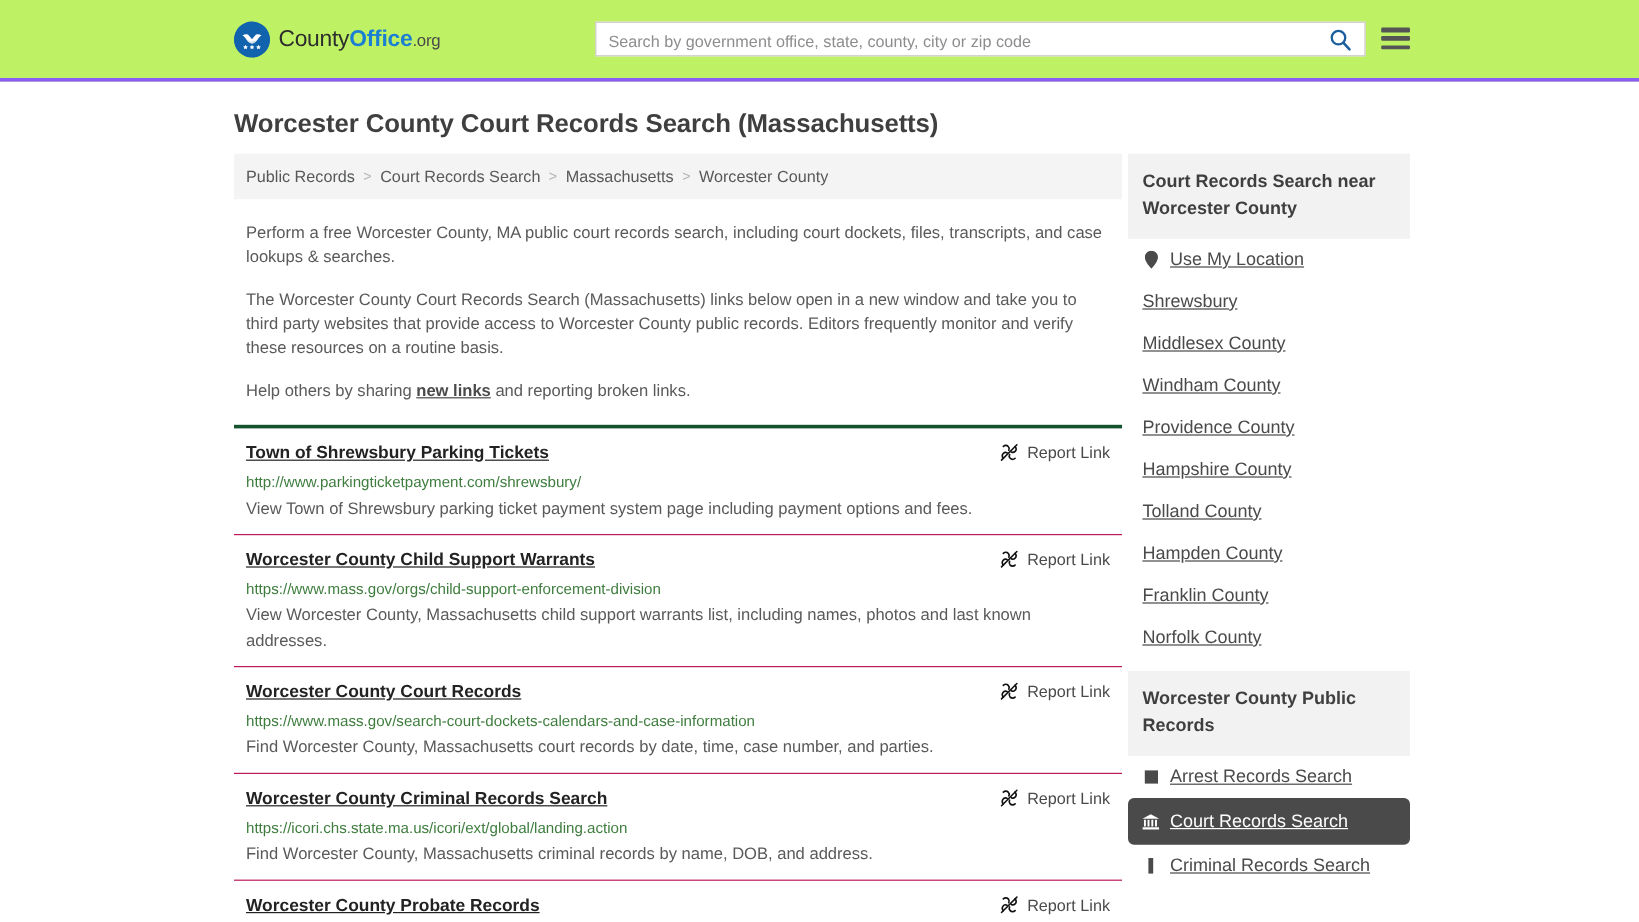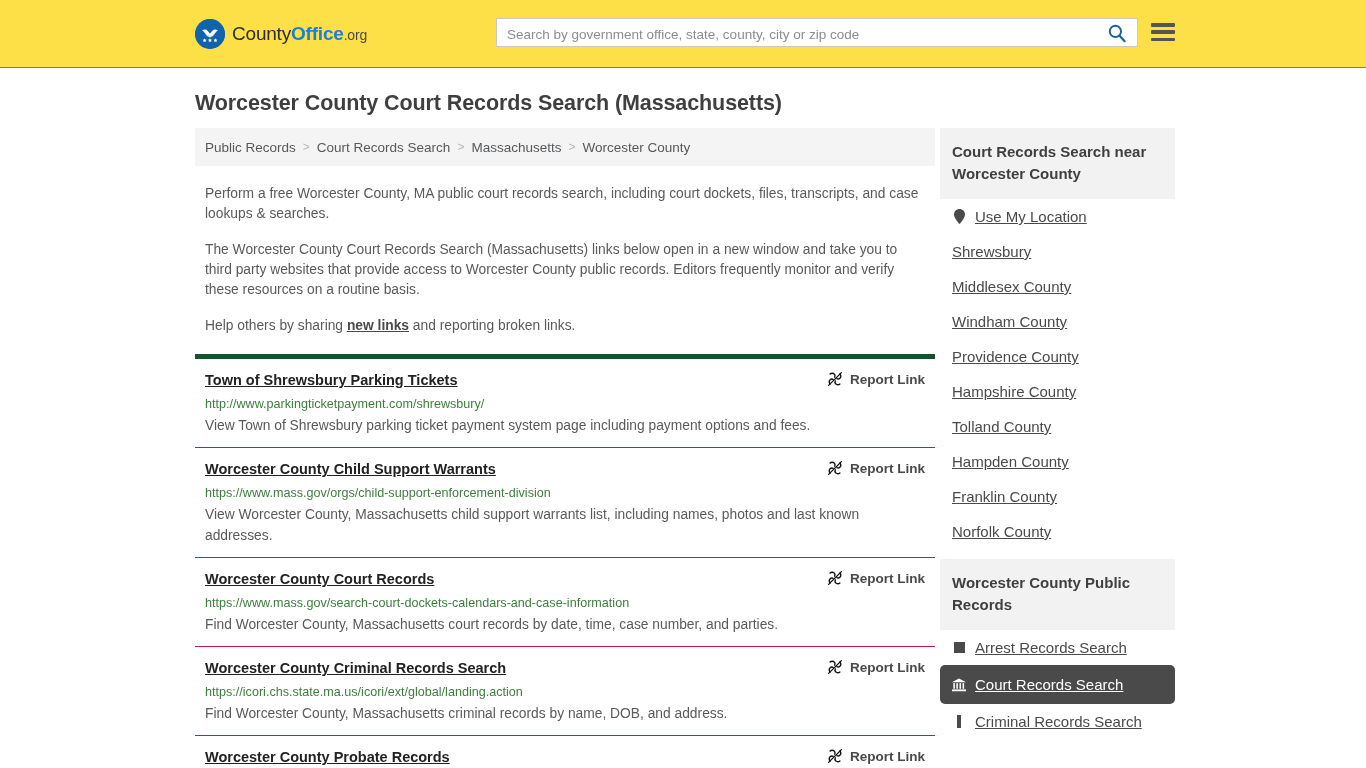--- a/index.html
+++ b/index.html
@@ -11,22 +11,22 @@
     height: 768px;
     overflow: hidden;
     background: #ffffff;
     font-family: "Liberation Sans", sans-serif;
     color: #4c4c4c;
   }
 
   
   .site-header {
     height: 68px;
-    background: #fde047;
-    border-bottom: 1px solid #8b5cf6;
+    background: #bef264;
+    border-bottom: 3px solid #8b5cf6;
     display: flex;
     position: relative;
   }
   .logo-wrap {
     display: flex;
     align-items: center;
     margin-left: 195px;
     text-decoration: none;
   }
   .logo-mark {
@@ -164,21 +164,21 @@
     font-weight: bold;
   }
 
   
   .results { margin-top: 18px; }
   .result {
     padding: 12px 10px 11px 10px;
     border-top: 1px solid #be185d;
     position: relative;
   }
-  .result:first-child { border-top: 5px solid #14532d; }
+  .result:first-child { border-top: 3px solid #14532d; }
   .result-head {
     display: flex;
     align-items: flex-start;
     justify-content: space-between;
   }
   .result-title {
     font-size: 14.5px;
     font-weight: bold;
     color: #222222;
     text-decoration: underline;
@@ -188,21 +188,20 @@
   .report-link {
     display: flex;
     align-items: center;
     gap: 7px;
     color: #4a4a4a;
     font-size: 13.5px;
     text-decoration: none;
     white-space: nowrap;
     flex: 0 0 auto;
     padding-left: 12px;
-    font-weight: bold;
   }
   .result-url {
     display: block;
     margin-top: 7px;
     font-size: 12.6px;
     color: #3e7d3e;
     text-decoration: none;
     line-height: 16px;
   }
   .result-desc {

